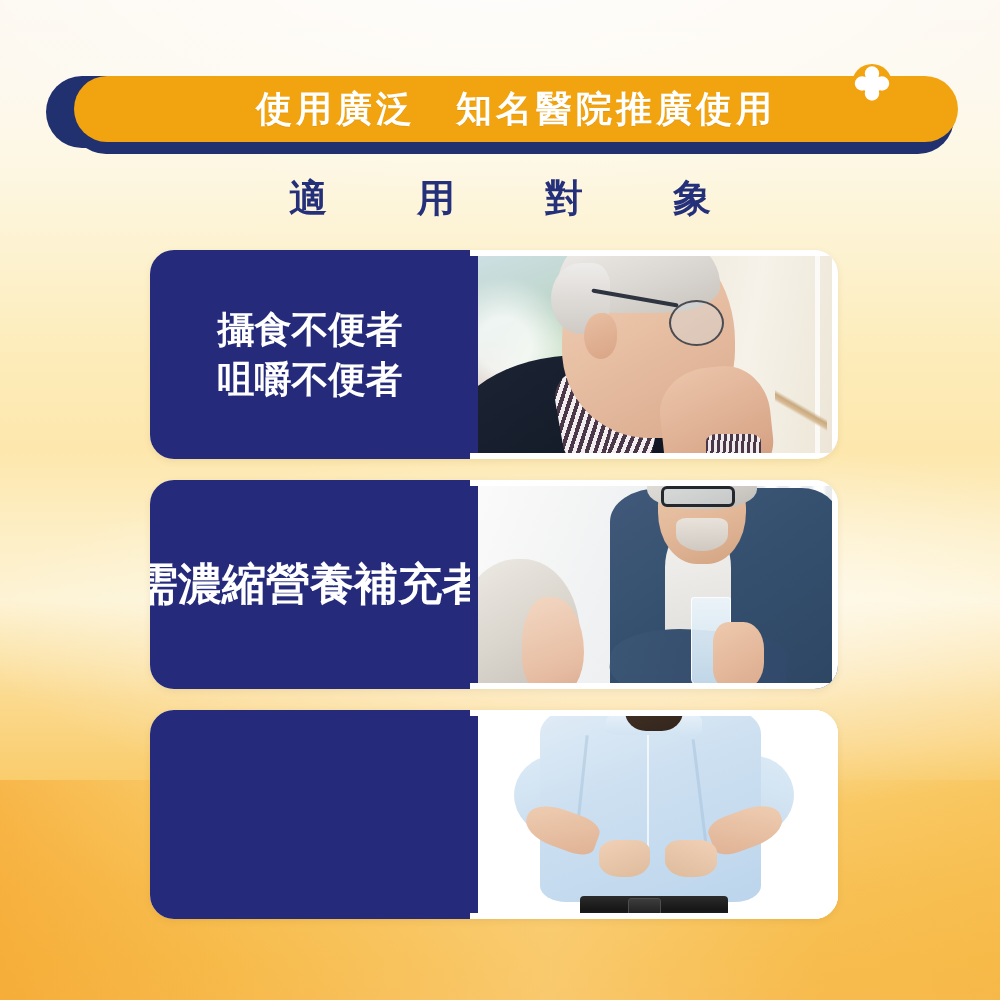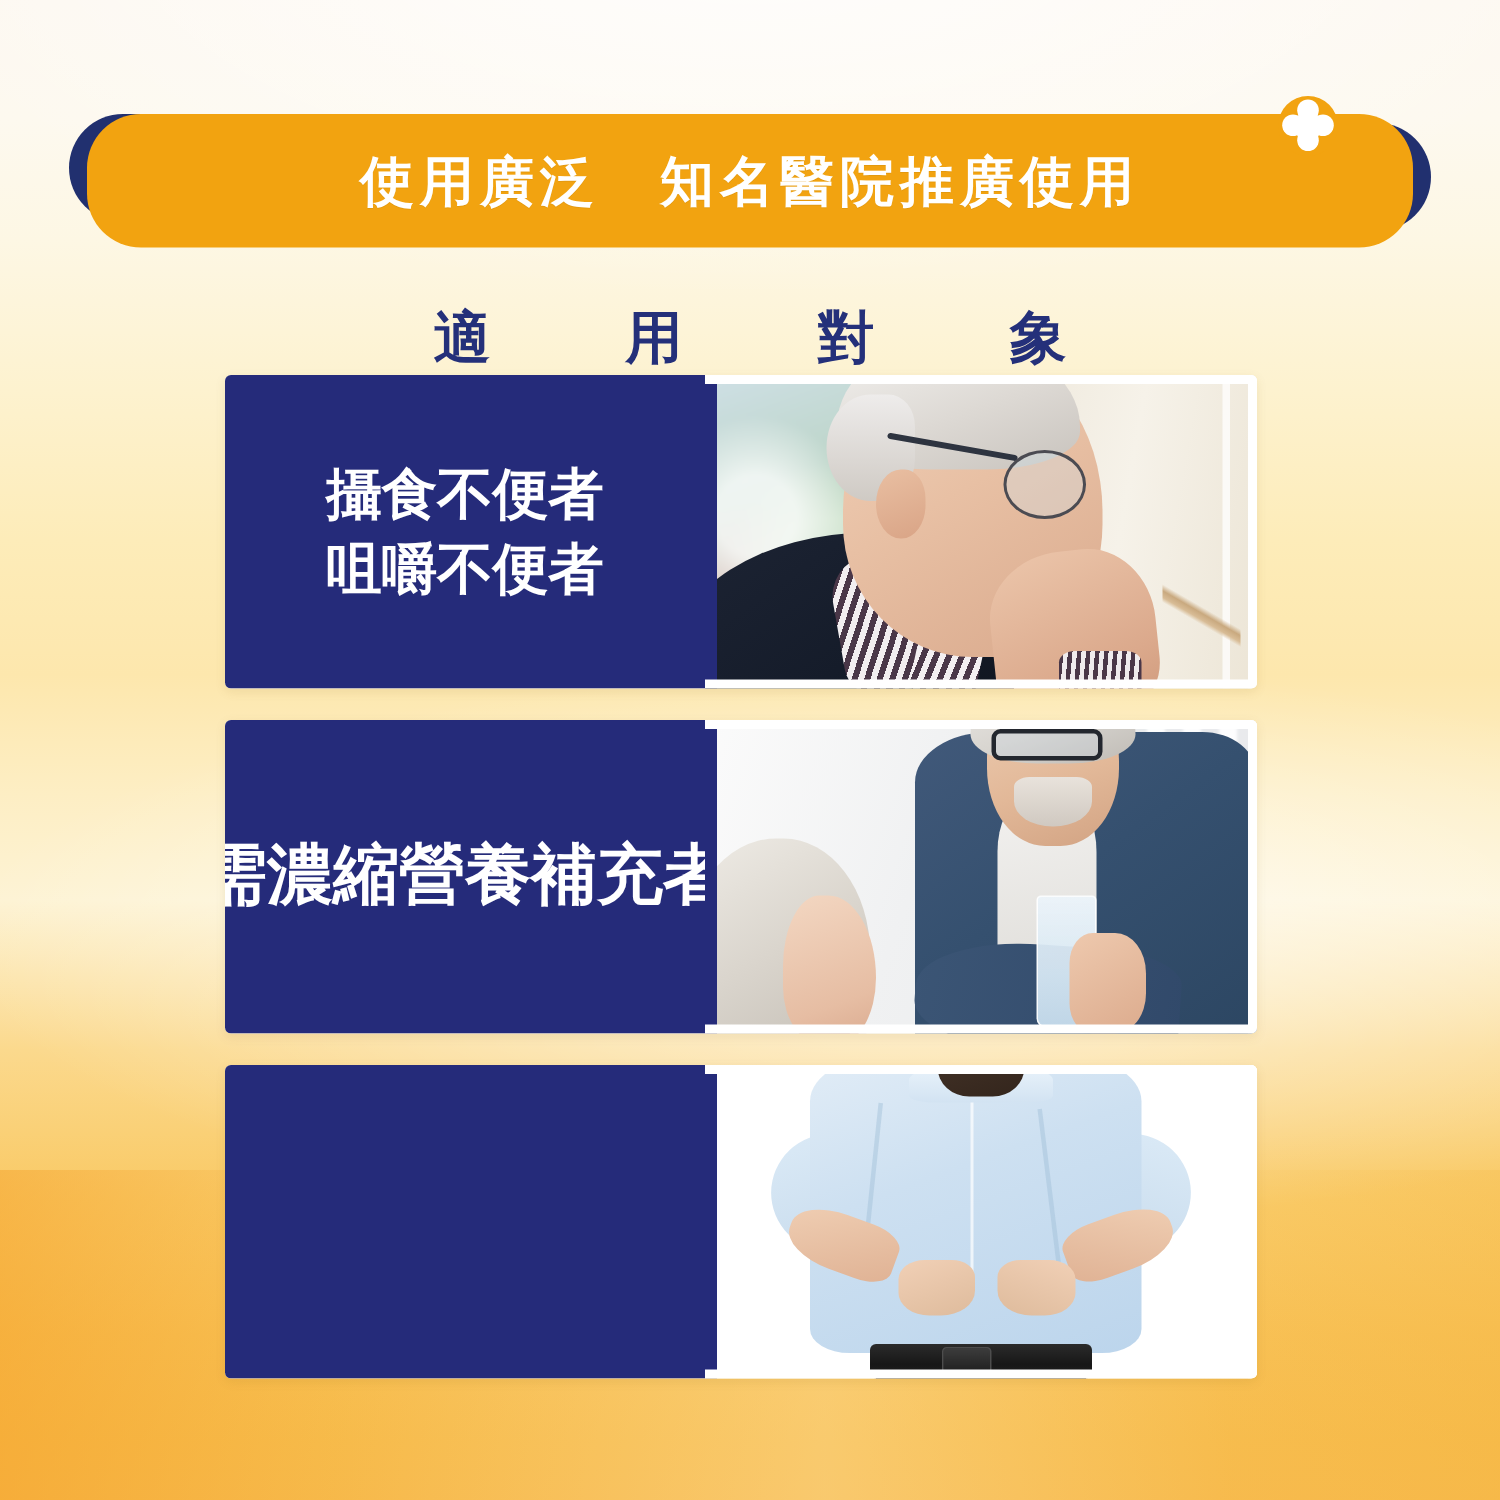--- a/index.html
+++ b/index.html
@@ -79,24 +79,24 @@
     left: 0;
     top: 0;
     width: 120px;
     height: 72px;
     background: #21306f;
     border-radius: 36px 0 0 36px;
     transform: translate(-12px, 0px);
   }
   .banner {
     position: absolute;
-    left: 0;
+    left: 16px;
     top: 0;
     width: 884px;
-    height: 89px;
+    height: 66px;
     background: #f2a310;
     border-radius: 36px;
     display: flex;
     align-items: center;
     justify-content: center;
   }
   .banner-title {
     color: #ffffff;
     font-size: 36px;
     font-weight: bold;
@@ -120,35 +120,34 @@
     left: 0;
     top: 178px;
     width: 1000px;
     text-align: center;
     color: #24307a;
     font-size: 38px;
     font-weight: bold;
     letter-spacing: 26px;
     text-indent: 26px;
     line-height: 1.1;
-    margin-top: 28px;
   }
 
   
   .cards {
     position: absolute;
     left: 150px;
     top: 250px;
     width: 688px;
   }
   .card {
     position: relative;
     width: 688px;
     height: 209px;
-    border-radius: 4px;
+    border-radius: 24px;
     overflow: hidden;
     background: #ffffff;
     display: flex;
     margin-bottom: 21px;
     box-shadow: 0 2px 7px rgba(120,90,20,0.10);
   }
   .card-label {
     width: 320px;
     flex: 0 0 320px;
     background: #252b7a;

